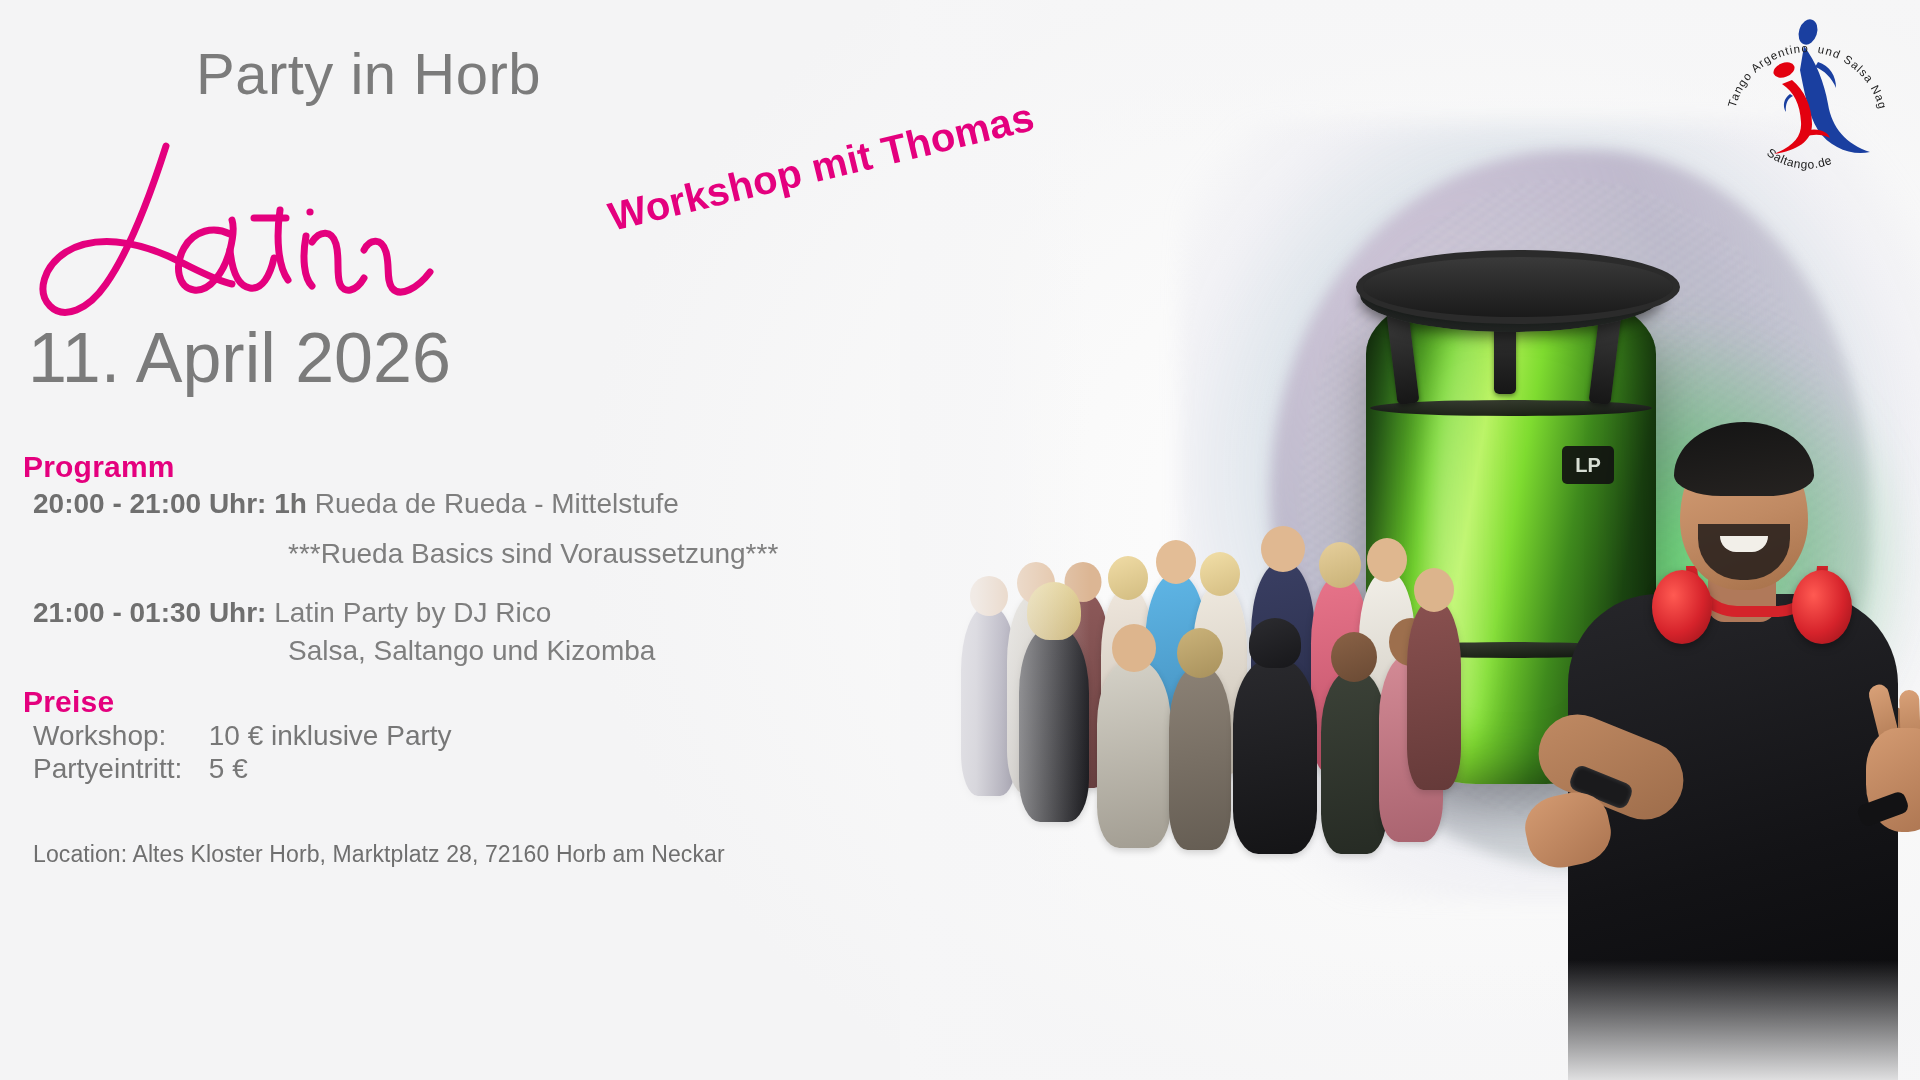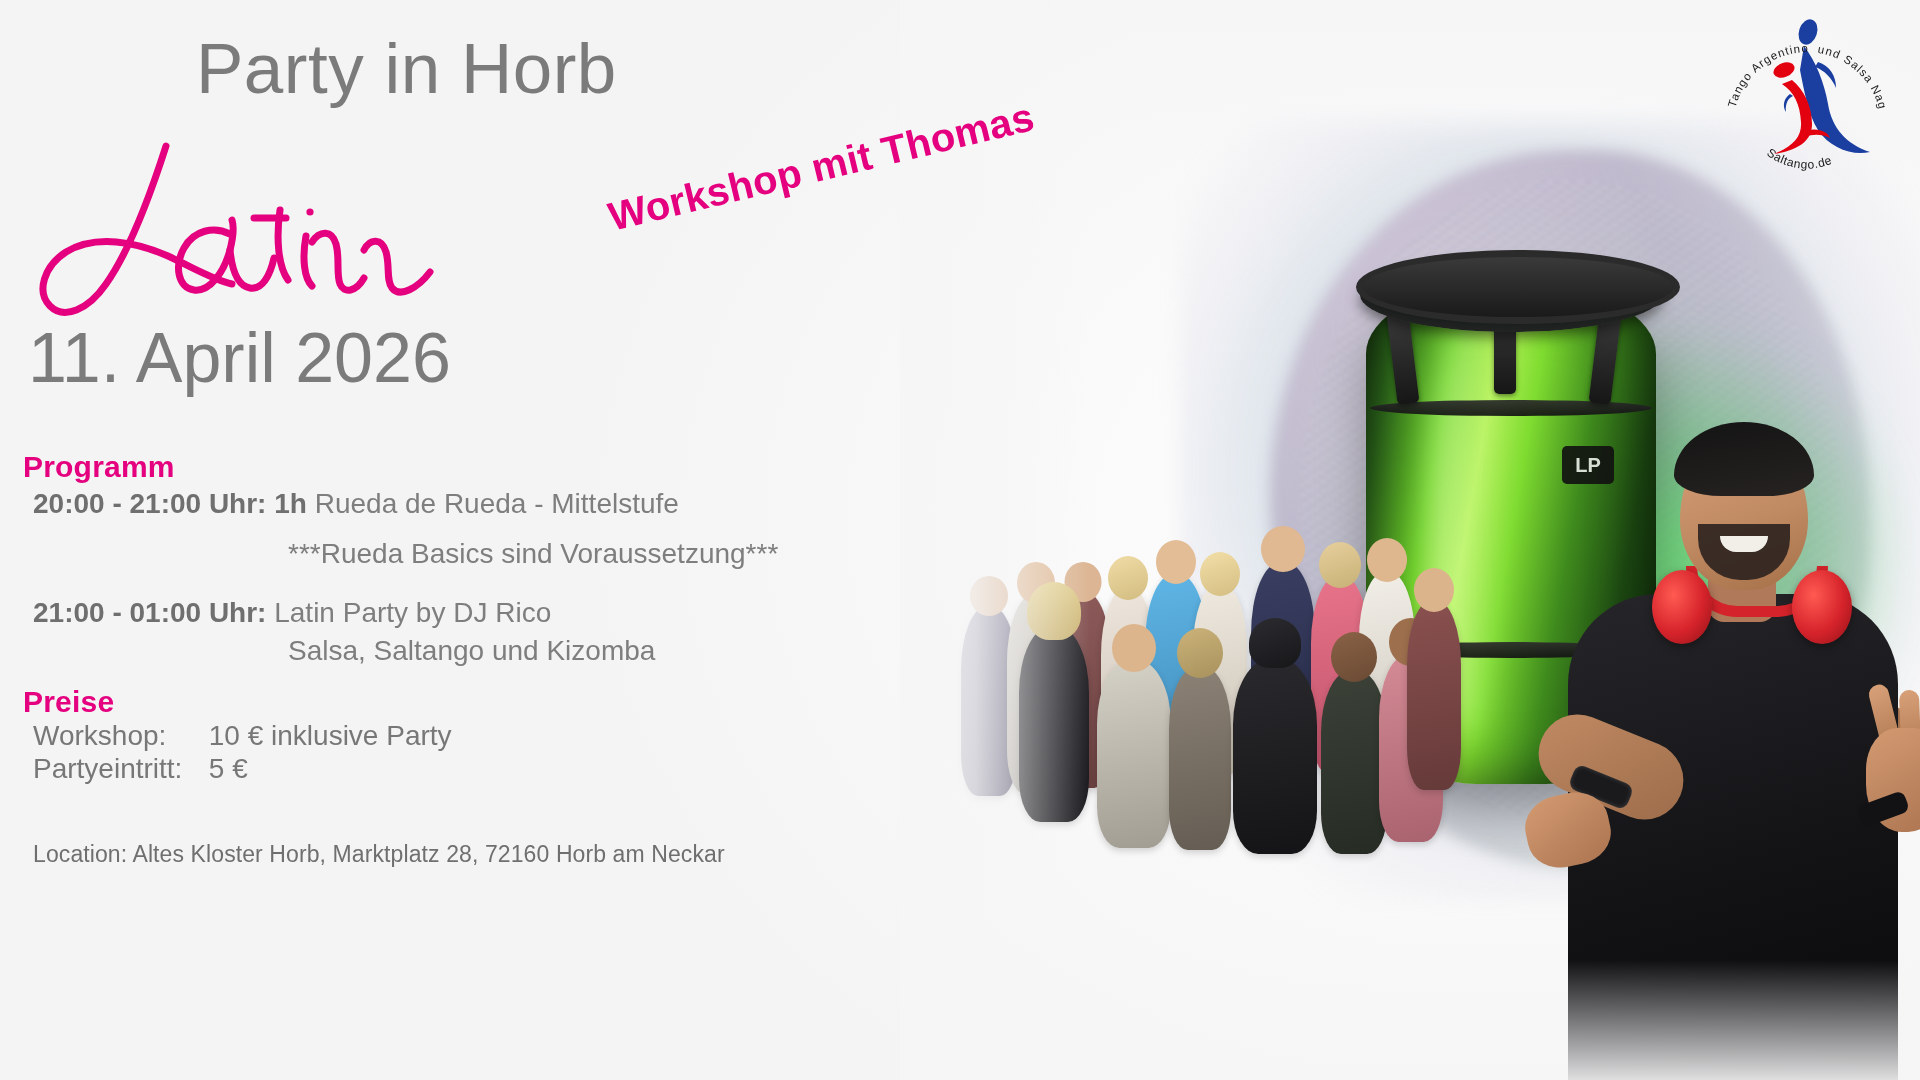--- a/index.html
+++ b/index.html
@@ -202,22 +202,22 @@
   }
   .feather-top{
     position:absolute;left:1050px;top:0;width:870px;height:150px;
     background:linear-gradient(180deg,rgba(246,246,247,.95),rgba(246,246,247,0));
   }
 
   
   .text-layer{position:absolute;inset:0;}
 
   #title{
-    position:absolute;left:196px;top:28px;
-    font-size:71px;font-weight:400;color:#7b7b7b;letter-spacing:.5px;
+    position:absolute;left:196px;top:40px;
+    font-size:58px;font-weight:400;color:#7b7b7b;letter-spacing:.5px;
     white-space:nowrap;
   }
 
   
   #latin-script{position:absolute;left:18px;top:138px;width:430px;height:200px;}
   #latin-script svg{display:block;}
 
   #event-date{
     position:absolute;left:28px;top:318px;
     font-size:70px;font-weight:400;color:#7b7b7b;letter-spacing:0px;
@@ -395,21 +395,21 @@
     <div class="section-head" id="programm-head">Programm</div>
 
     <div class="prog-row" id="row-ws">
       <span class="time">20:00 - 21:00 Uhr:</span>
       <span class="time">1h</span>
       <span class="desc">Rueda de Rueda - Mittelstufe</span>
     </div>
     <div class="prog-indent" id="row-ws-note">***Rueda Basics sind Voraussetzung***</div>
 
     <div class="prog-row" id="row-party">
-      <span class="time">21:00 - 01:00 Uhr:</span>
+      <span class="time">21:00 - 01:30 Uhr:</span>
       <span class="desc">Latin Party by DJ Rico</span>
     </div>
     <div class="prog-indent" id="row-party-note">Salsa, Saltango und Kizomba</div>
 
     <div class="section-head" id="preise-head">Preise</div>
 
     <div class="price-row" id="price-workshop">
       <span class="plabel">Workshop:</span>
       <span>10 € inklusive Party</span>
     </div>

